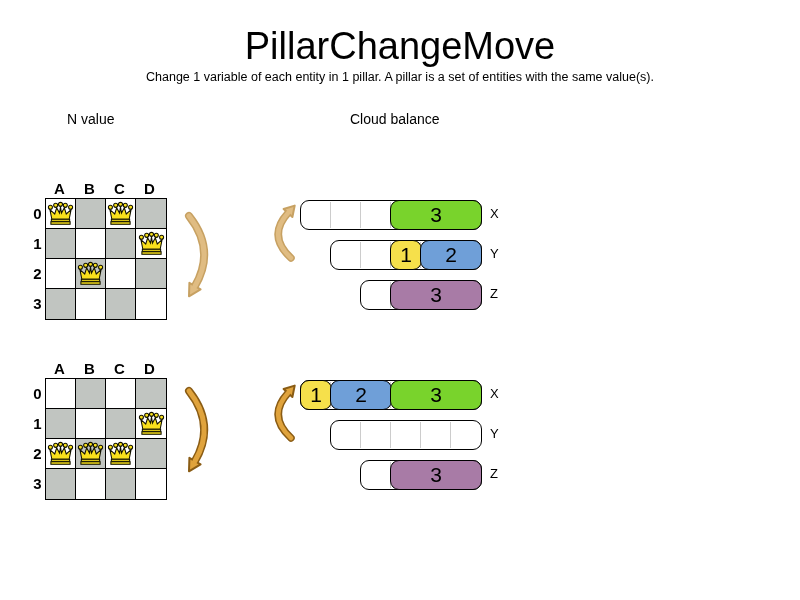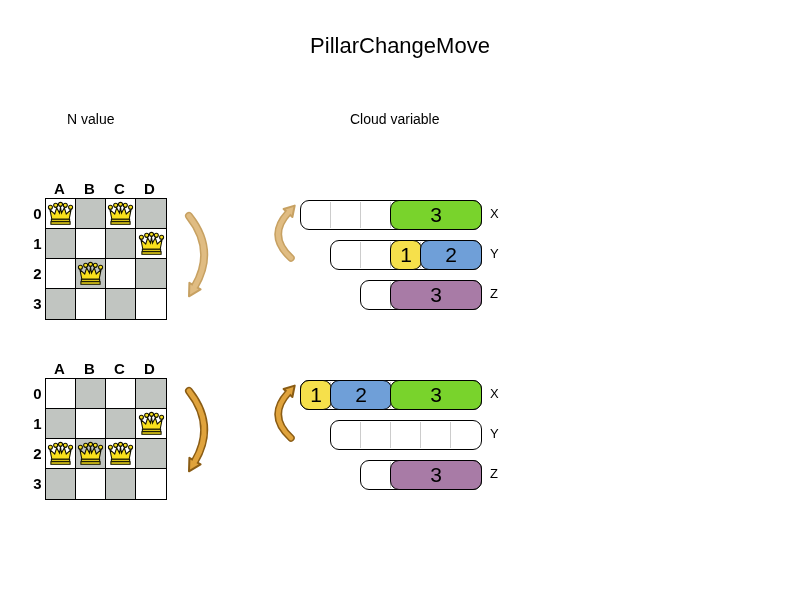--- a/index.html
+++ b/index.html
@@ -1,19 +1,19 @@
 <!DOCTYPE html>
 <html><head>
 <meta charset="utf-8">
 <style>
   html,body{margin:0;padding:0;background:#fff;}
   .page{position:relative;width:800px;height:600px;background:#ffffff;overflow:hidden;
         font-family:"Liberation Sans",sans-serif;color:#000;}
   .title{position:absolute;top:26px;left:0;width:100%;text-align:center;
-         font-size:22px;line-height:40px;font-weight:400;}
+         font-size:38px;line-height:40px;font-weight:400;}
   .subtitle{position:absolute;top:70px;left:0;width:100%;text-align:center;font-size:12.5px;}
   .section-label{position:absolute;font-size:14px;}
   
   .board-wrap{position:absolute;width:140px;height:140px;}
   .col-header{position:absolute;top:0;width:30px;height:16px;line-height:16px;
               text-align:center;font-size:15px;font-weight:700;letter-spacing:1px;}
   .row-label{position:absolute;left:0;width:13px;height:30px;line-height:31px;
              text-align:center;font-size:15px;font-weight:700;}
   .board{position:absolute;left:14px;top:17px;border:1px solid #000;
          display:grid;grid-template-columns:repeat(4,30px);grid-template-rows:repeat(4,30px);}
@@ -31,23 +31,24 @@
          font-size:21px;line-height:28px;}
   .bar-label{position:absolute;width:20px;height:28px;line-height:28px;font-size:13px;}
   .arrow{position:absolute;}
 </style>
 </head>
 <body>
 
 <div class="page">
 
   <div class="title">PillarChangeMove</div>
+  <div class="subtitle">Change 1 variable of each entity in 1 pillar. A pillar is a set of entities with the same value(s).</div>
 
   <div class="section-label" style="left:67px;top:111px">N value</div>
-  <div class="section-label" style="left:350px;top:111px">Cloud variable</div>
+  <div class="section-label" style="left:350px;top:111px">Cloud balance</div>
 
   <div class="board-wrap" style="left:31px;top:181px">
       <div class="col-header" style="left: 14px;">A</div>
       <div class="col-header" style="left: 44px;">B</div>
       <div class="col-header" style="left: 74px;">C</div>
       <div class="col-header" style="left: 104px;">D</div>
       <div class="row-label" style="top: 17px;">0</div>
       <div class="row-label" style="top: 47px;">1</div>
       <div class="row-label" style="top: 77px;">2</div>
       <div class="row-label" style="top: 107px;">3</div>

